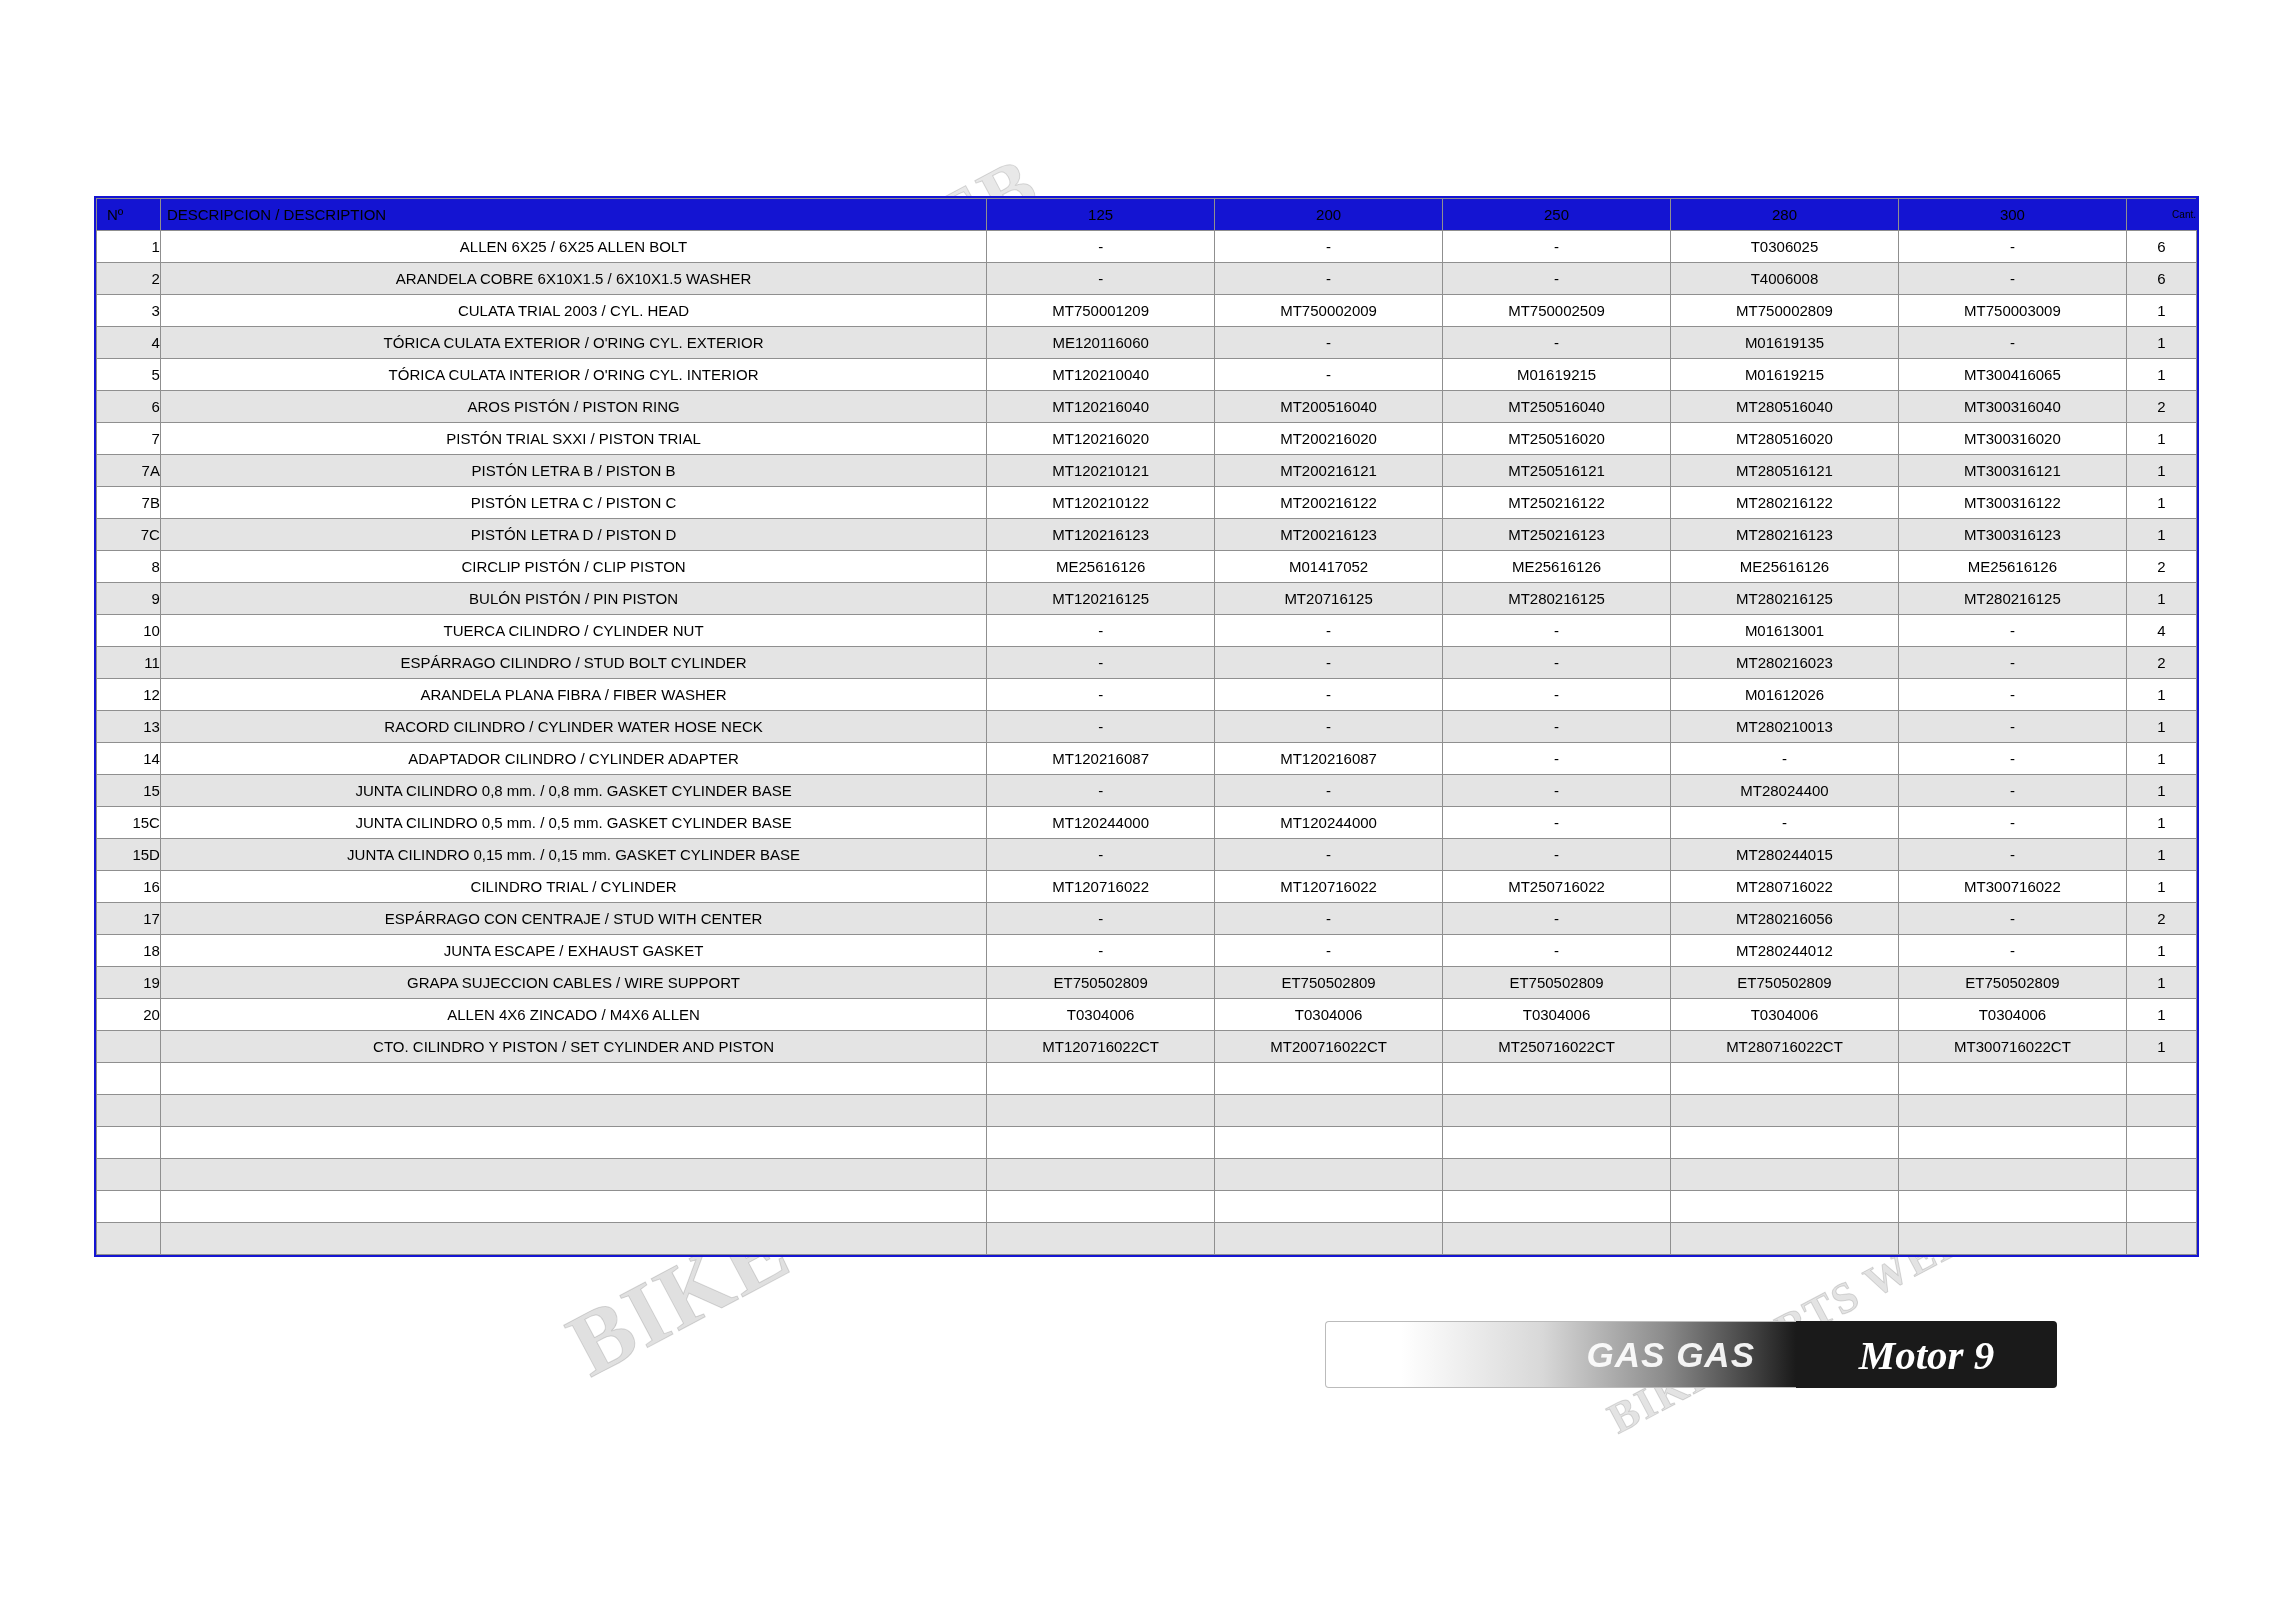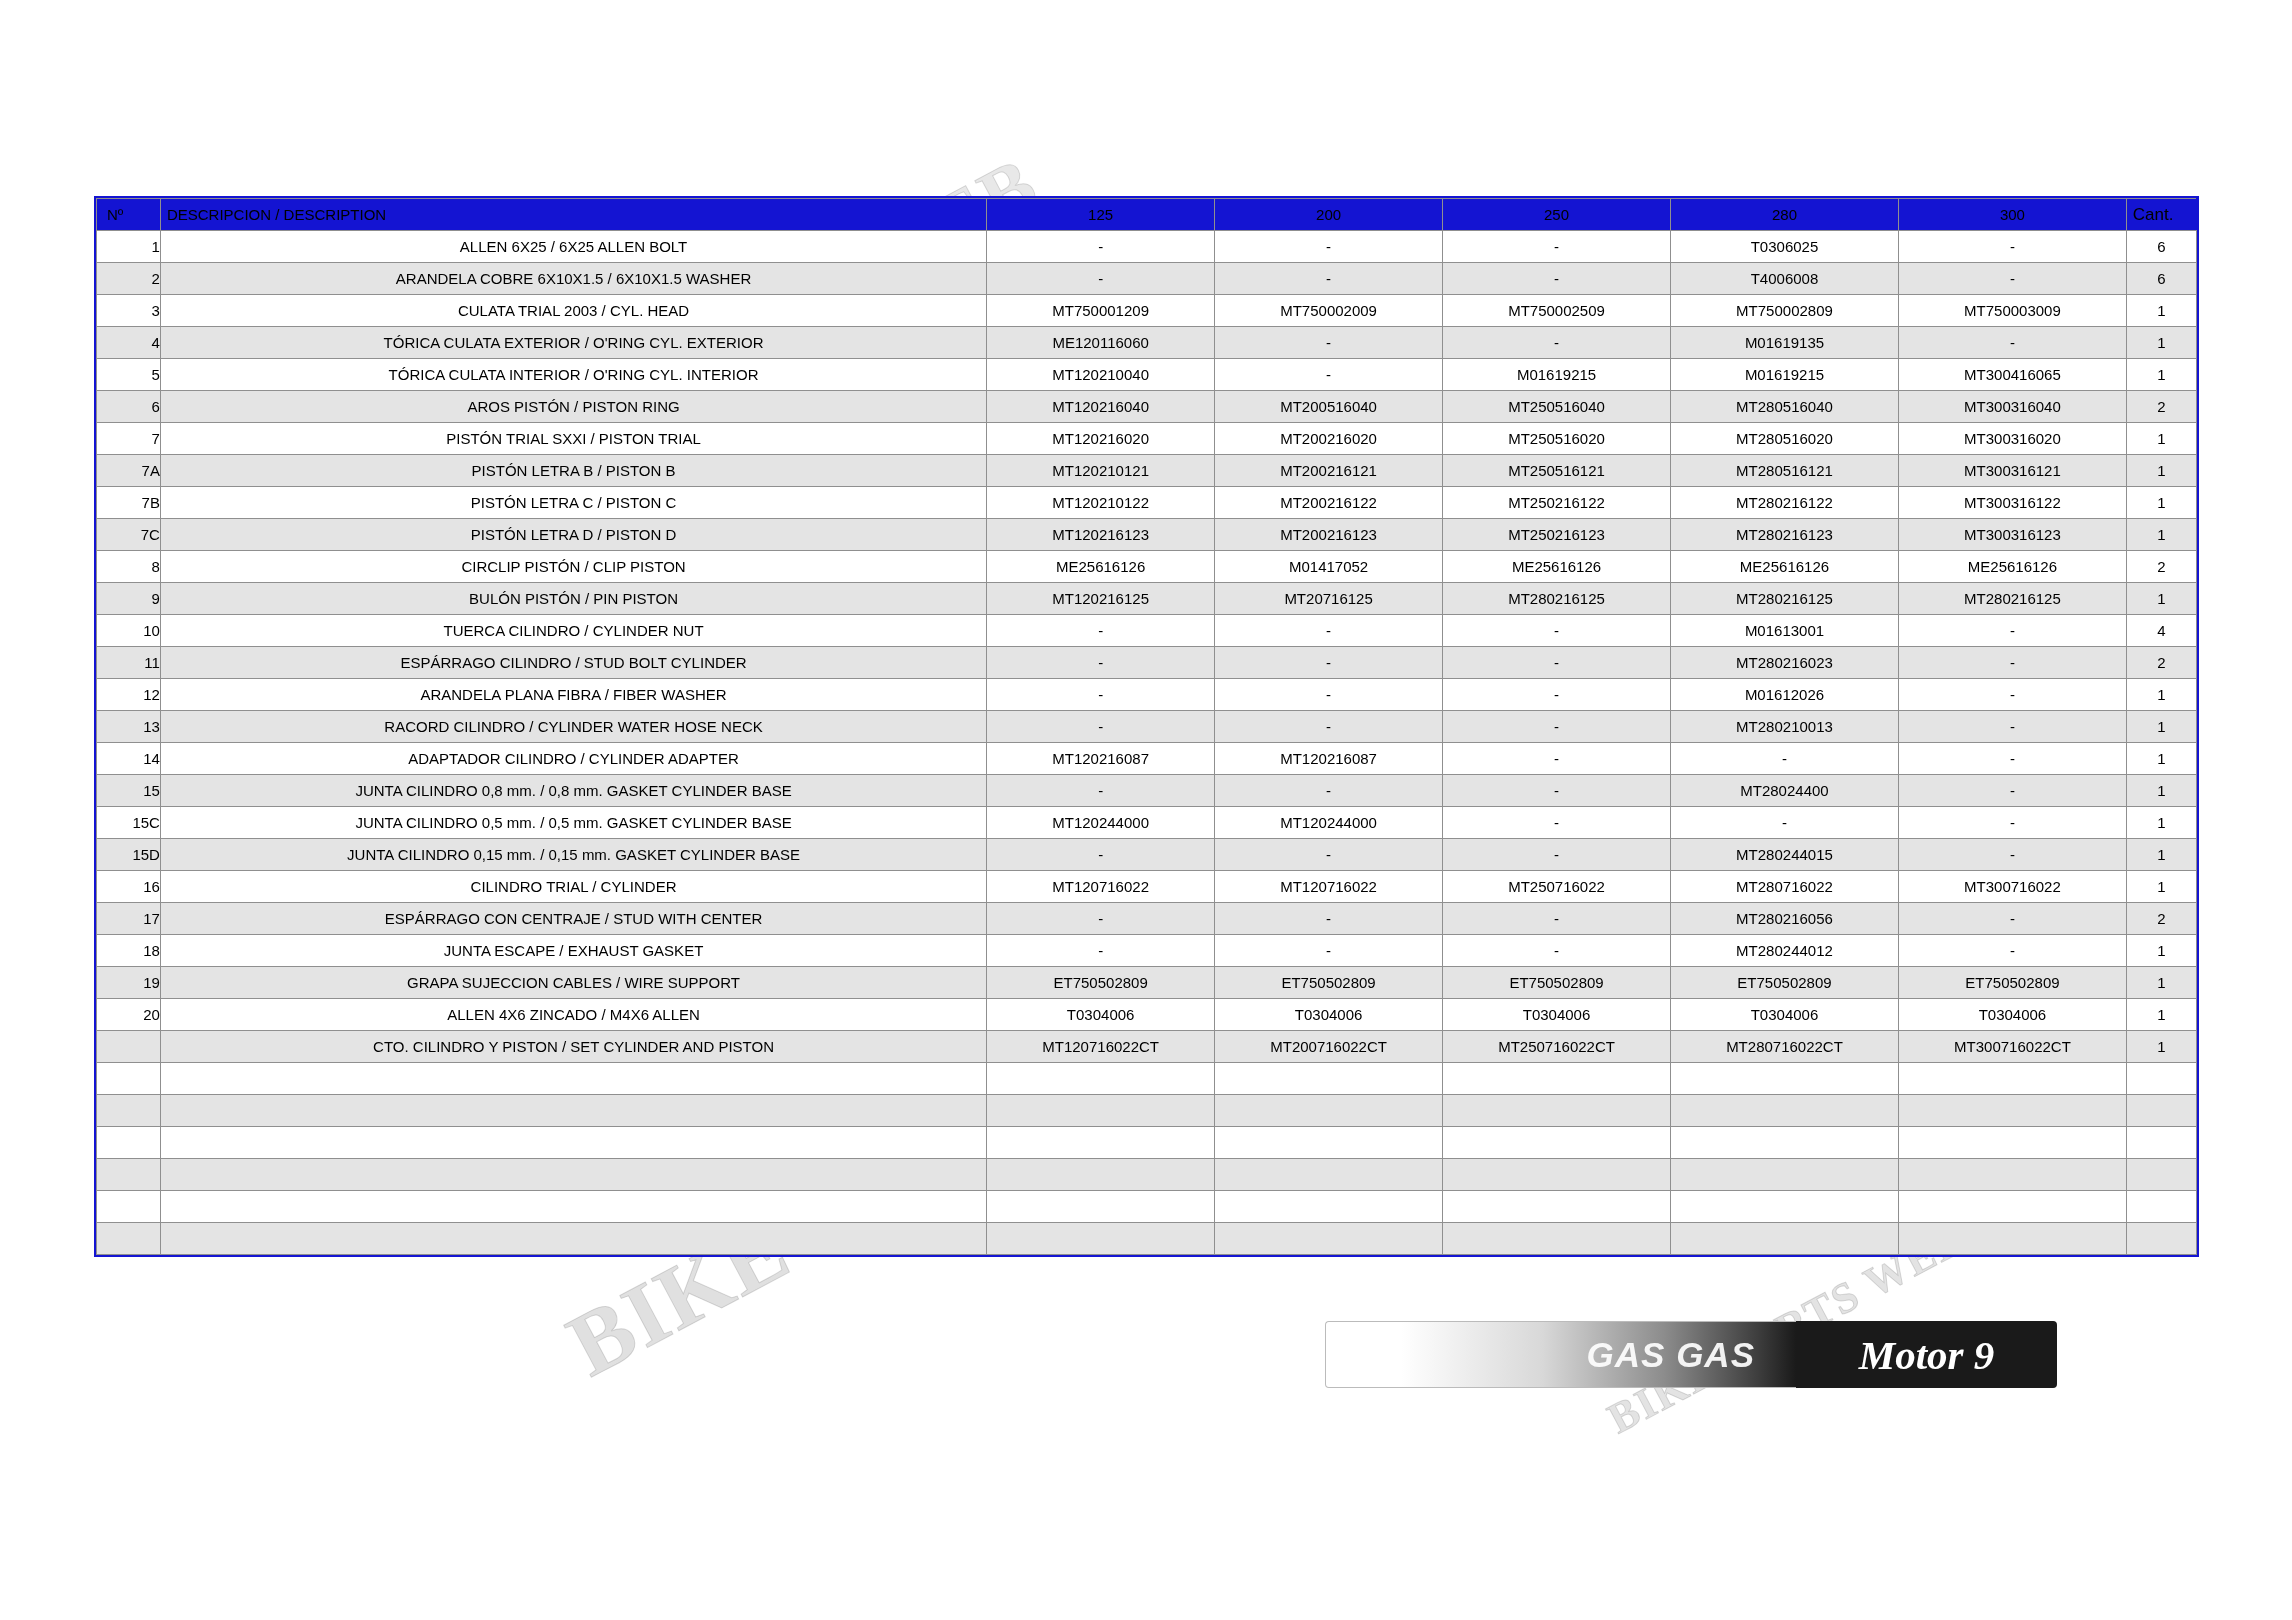--- a/index.html
+++ b/index.html
@@ -88,21 +88,21 @@
     height: 35px;
   }
   thead th.last { border-right: 1px solid #1414d2; }
   .c-no    { width: 51px;  text-align: center; }
   .c-desc  { width: 794px; text-align: center; }
   .c-num   { width: 220px; text-align: center; }
   .c-cant  { width: 61px;  text-align: center; }
 
   thead th.c-no   { text-align: left; padding-left: 10px; }
   thead th.c-desc { text-align: left; padding-left: 6px; }
-  thead th.c-cant { text-align: left; padding-left: 5.9px; font-size: 17px;}
+  thead th.c-cant { text-align: right; padding-left: 5.9px; font-size: 10px;}
 
   tbody tr.odd  td { background: #ffffff; }
   tbody tr.even td { background: #e4e4e4; }
 
   td.c-no   { padding-right: 5.9px; text-align: right; }
   td.c-desc { padding-left: 17.6px; }
   td.blank  { height: 31px; }
 
   
   .footer {

